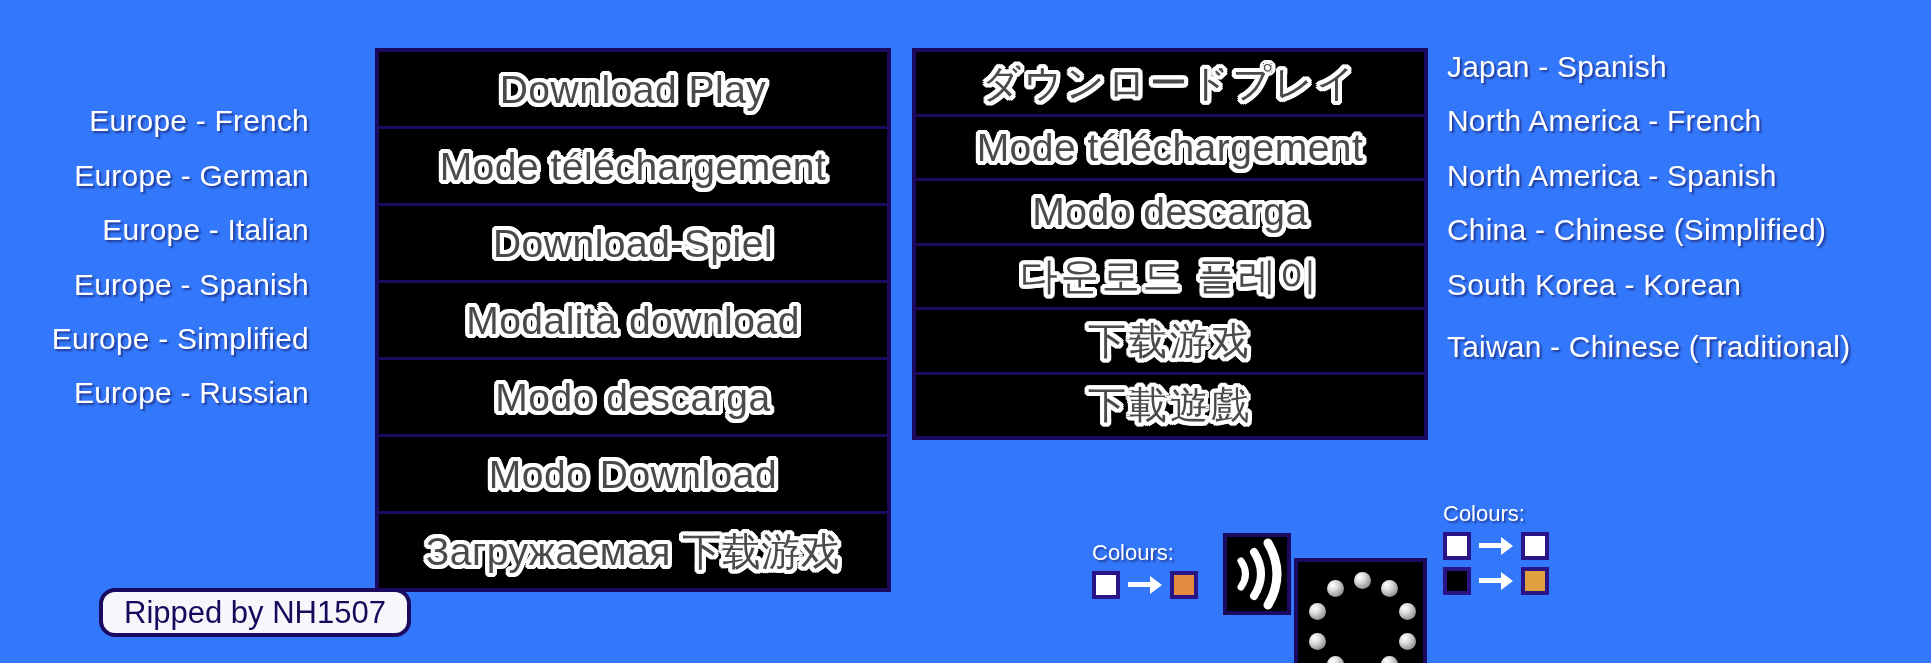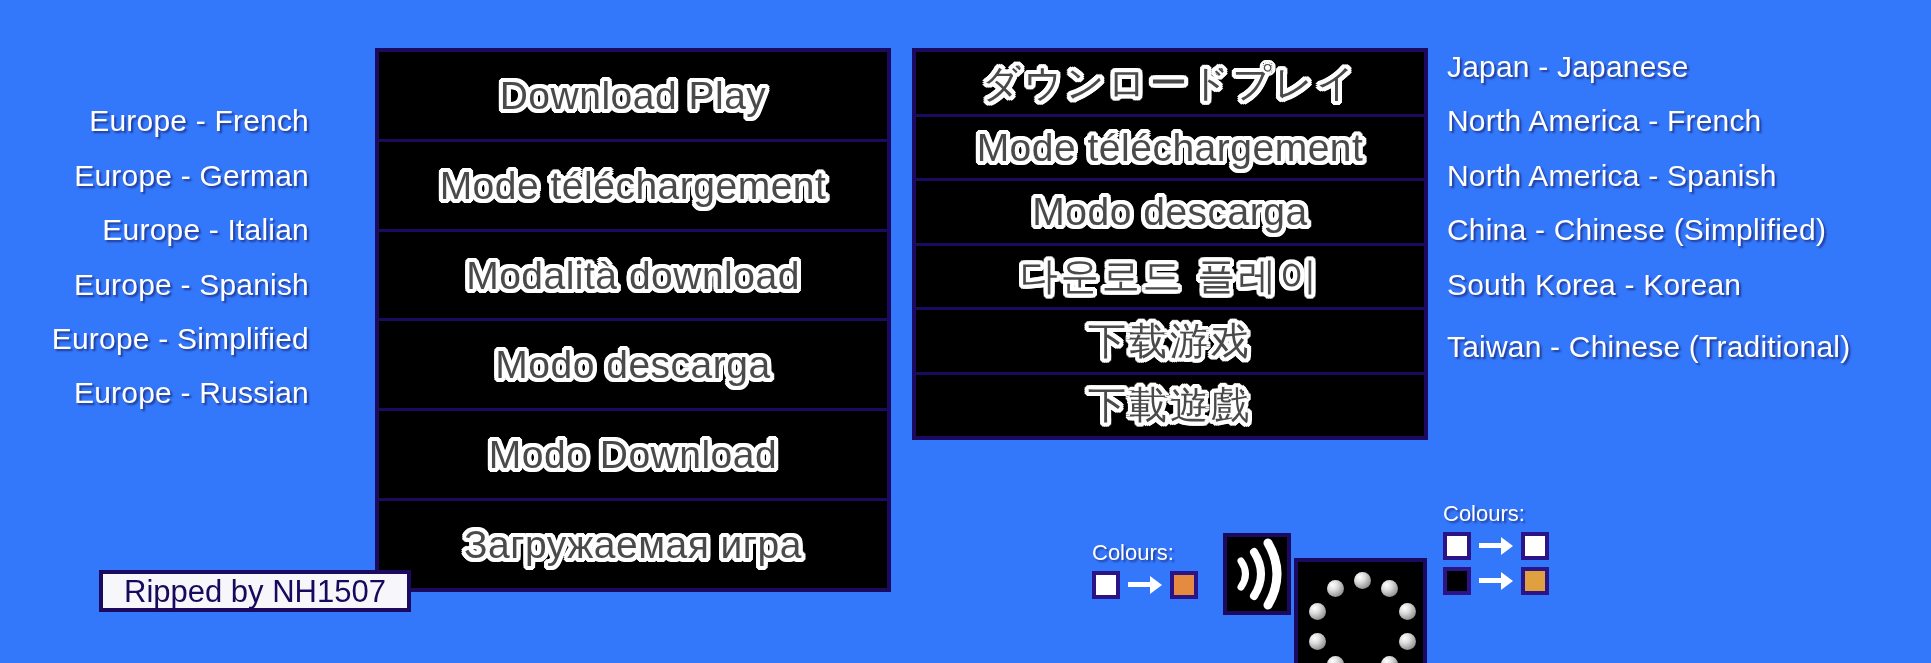--- a/index.html
+++ b/index.html
@@ -158,30 +158,33 @@
 <div class="abs region-label region-left" style="top:378px;">Europe - Russian</div>
 
 <div class="abs panel" style="left:375px; top:48px; width:516px; height:544px;">
   <div class="panel-row">
     <span class="title-text">Download Play</span>
   </div>
   <div class="panel-row">
     <span class="title-text">Mode téléchargement</span>
   </div>
   <div class="panel-row">
+    <span class="title-text">Download-Spiel</span>
+  </div>
+  <div class="panel-row">
     <span class="title-text">Modalità download</span>
   </div>
   <div class="panel-row">
     <span class="title-text">Modo descarga</span>
   </div>
   <div class="panel-row">
     <span class="title-text">Modo Download</span>
   </div>
   <div class="panel-row">
-    <span class="title-text">Загружаемая игра</span>
+    <span class="title-text">Загружаемая 下载游戏</span>
   </div>
 </div>
 
 <div class="abs panel" style="left:912px; top:48px; width:516px; height:392px;">
   <div class="panel-row">
     <span class="title-text title-cjk">ダウンロードプレイ</span>
   </div>
   <div class="panel-row">
     <span class="title-text">Mode téléchargement</span>
   </div>
@@ -192,28 +195,28 @@
     <span class="title-text title-cjk">다운로드 플레이</span>
   </div>
   <div class="panel-row">
     <span class="title-text title-cjk">下载游戏</span>
   </div>
   <div class="panel-row">
     <span class="title-text title-cjk">下載遊戲</span>
   </div>
 </div>
 
-<div class="abs region-label region-right" style="top:52px;">Japan - Japanese</div>
+<div class="abs region-label region-right" style="top:52px;">Japan - Spanish</div>
 <div class="abs region-label region-right" style="top:106px;">North America - French</div>
 <div class="abs region-label region-right" style="top:161px;">North America - Spanish</div>
 <div class="abs region-label region-right" style="top:215px;">China - Chinese (Simplified)</div>
 <div class="abs region-label region-right" style="top:270px;">South Korea - Korean</div>
 <div class="abs region-label region-right" style="top:332px;">Taiwan - Chinese (Traditional)</div>
 
-<div class="abs credit-box" style="left:99px; top:570px; width:312px; height:42px;">
+<div class="abs credit-box" style="left:99px; top:588px; width:312px; height:49px;border-radius:16px;">
   <span class="credit-text">Ripped by NH1507</span>
 </div>
 
 <div class="abs" style="left:1092px; top:542px;">
   <div class="legend-title">Colours:</div>
   <div class="legend-row">
     <div class="swatch" style="background:#ffffff;"></div>
     <div class="arrow-glyph">
       <div class="shaft"></div>
         <div class="head"></div>

